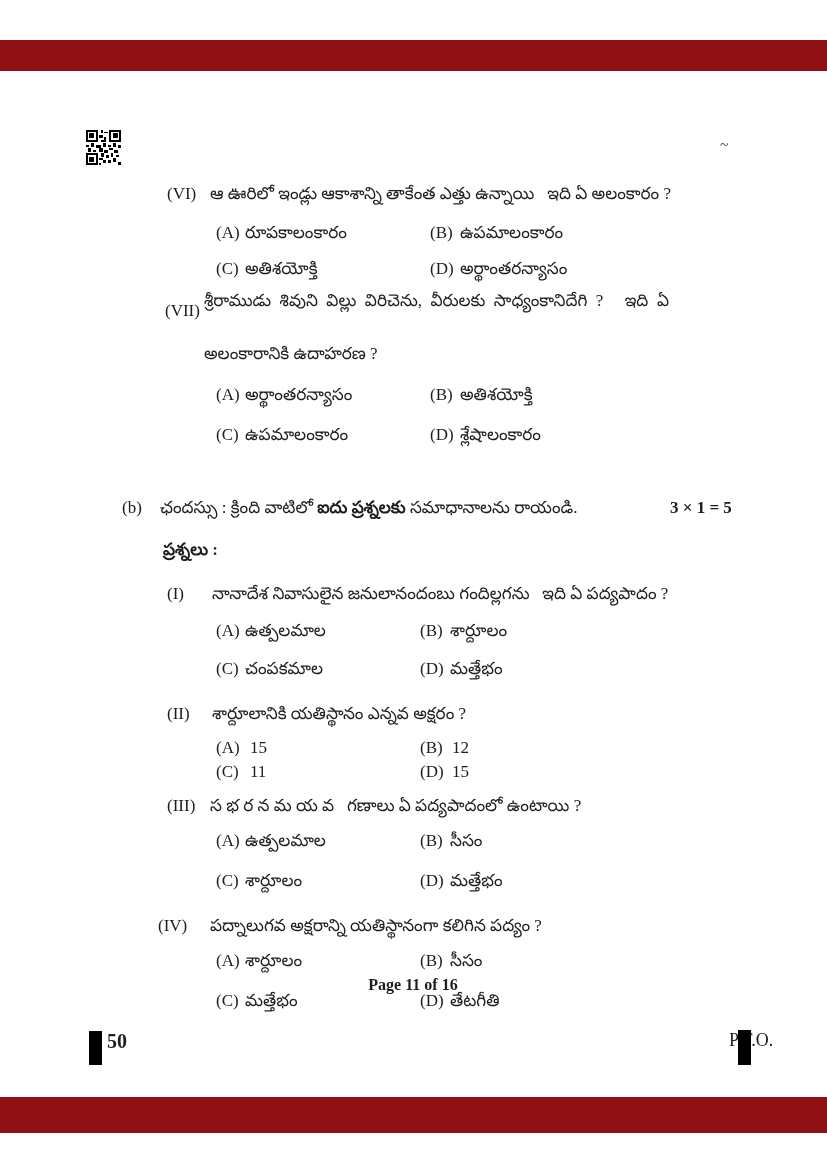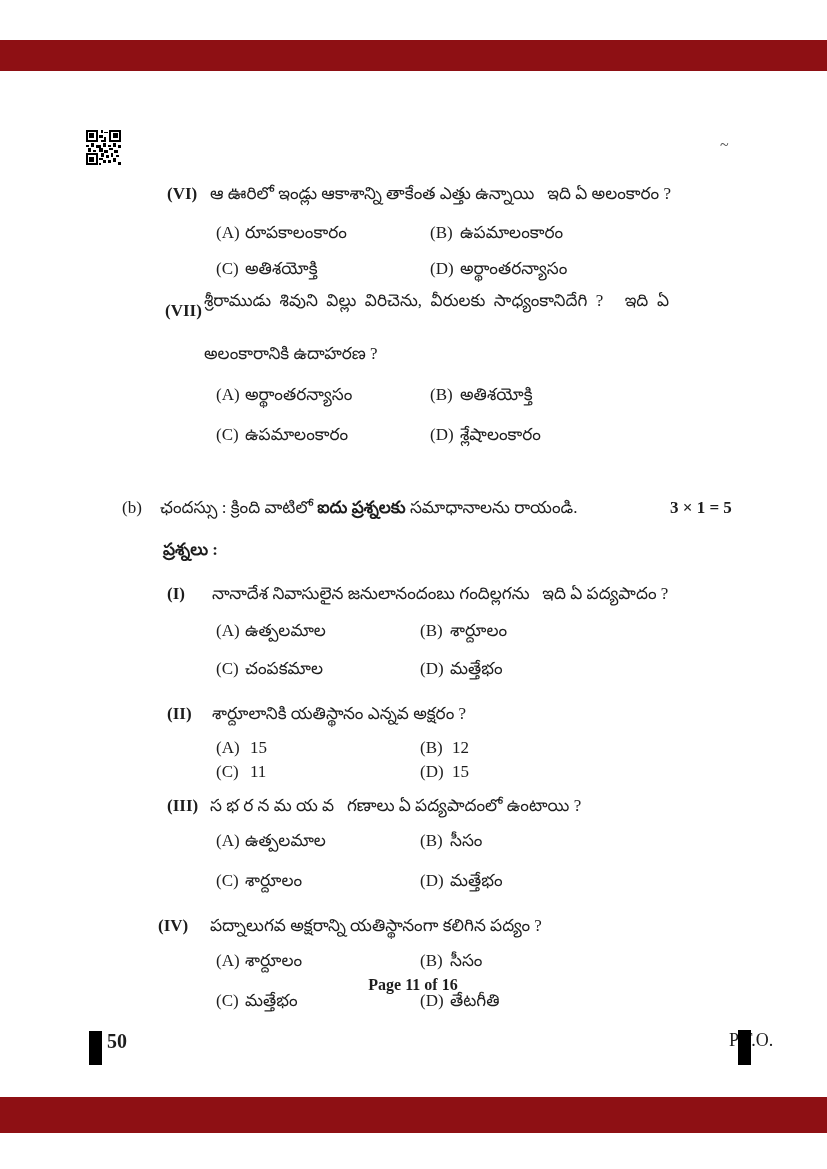--- a/index.html
+++ b/index.html
@@ -7,21 +7,21 @@
     width:827px;height:1169px;position:relative;background:#ffffff;
     font-family:"Liberation Serif","DejaVu Serif",serif;
     color:#1d1d1d;overflow:hidden;
   }
   .abs{position:absolute;white-space:pre;}
   .band{position:absolute;left:0;width:827px;background:#8e1014;}
   .band-top{top:40px;height:31px;}
   .band-bottom{top:1097px;height:36px;}
   .tel{font-size:17px;line-height:22px;}
   .lbl{font-size:17px;line-height:22px;}
-  .qnum{font-size:17px;line-height:22px;font-weight:bold;}
+  .qnum{font-size:17px;line-height:22px;}
   .bold{font-weight:bold;}
   .tilde{top:136px;left:720px;font-size:16px;color:#555;}
   .qr{position:absolute;top:130px;left:86px;width:35px;height:35px;}
   .footer-bar{position:absolute;width:13px;background:#000;}
   .bar-left{left:89px;top:1031px;height:34px;}
   .bar-right{left:738px;top:1030px;height:35px;}
   .f50{top:1030px;left:107px;font-size:20px;font-weight:bold;}
   .fpage{top:976px;left:413px;transform:translateX(-50%);font-size:16px;font-weight:bold;}
   .fpto{top:1030px;left:685px;font-size:18px;margin-left:44px;}
   .marks{font-weight:bold;}

